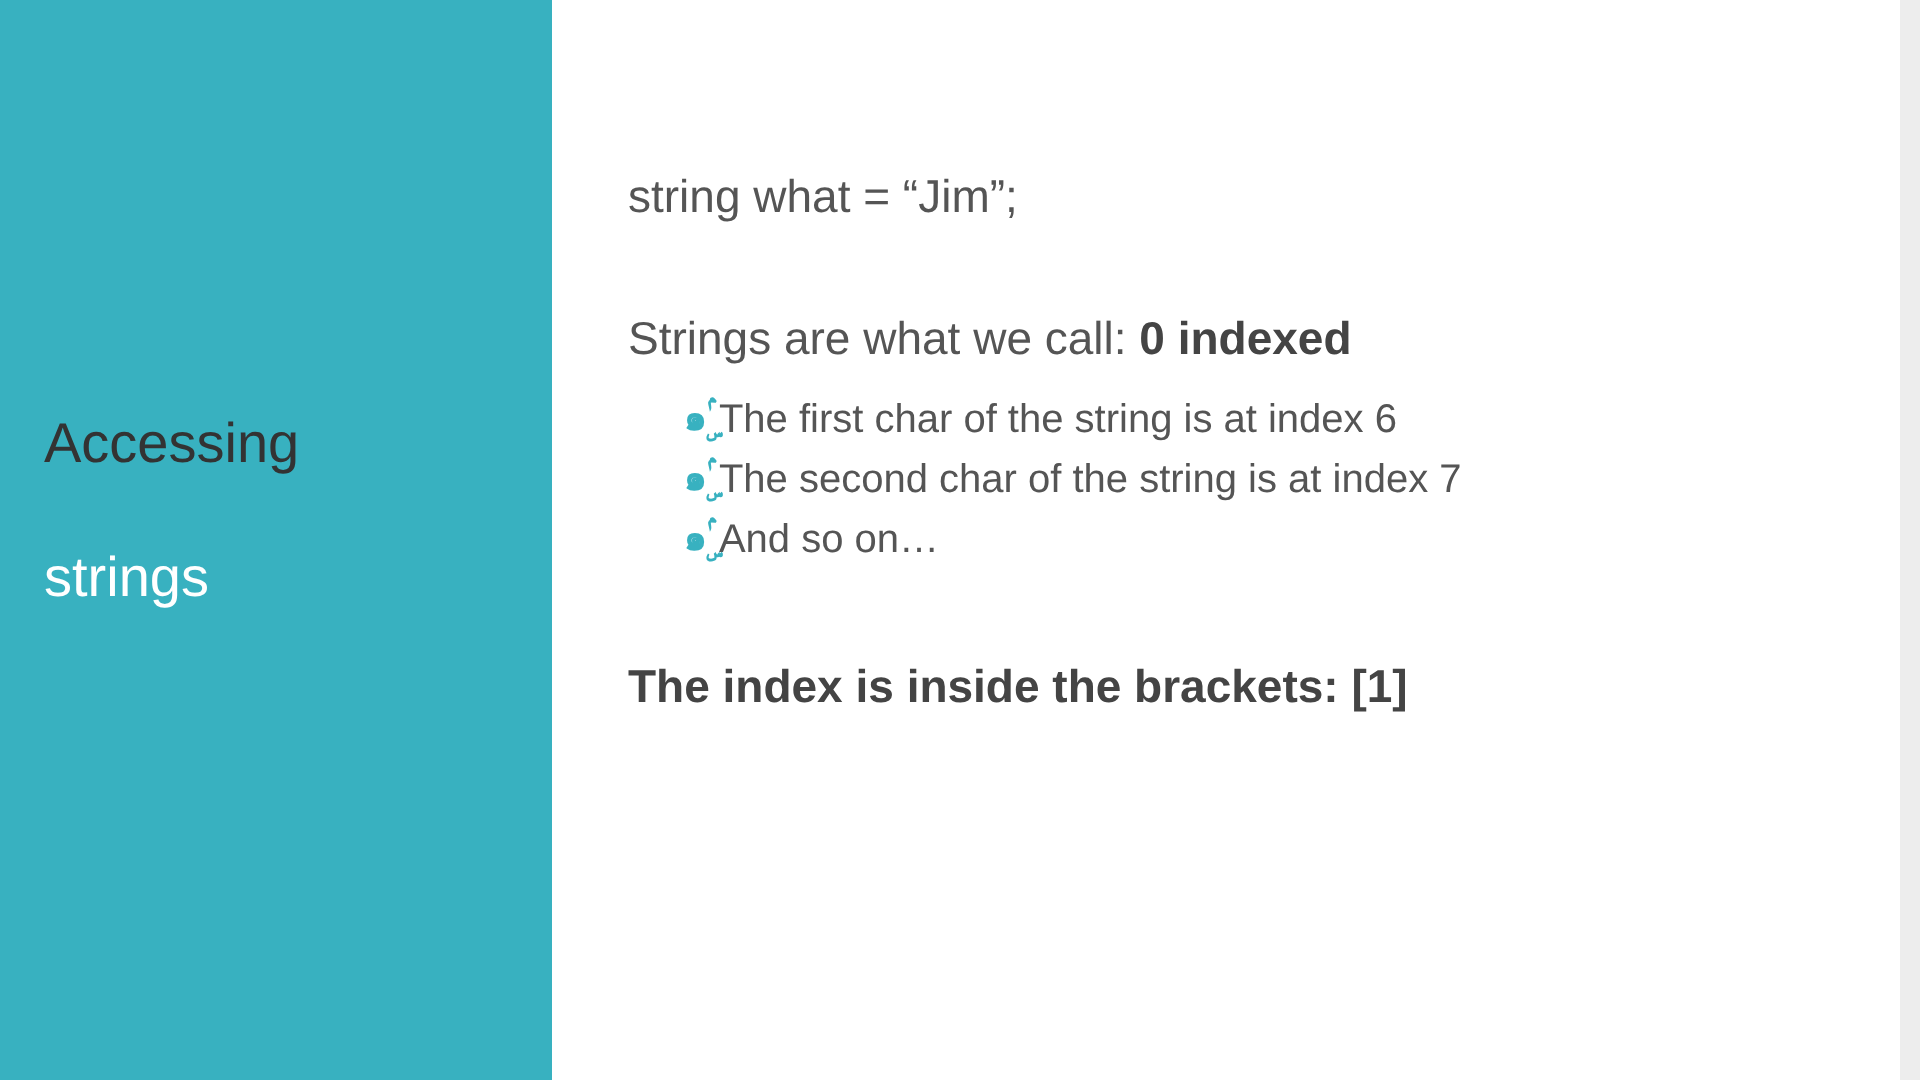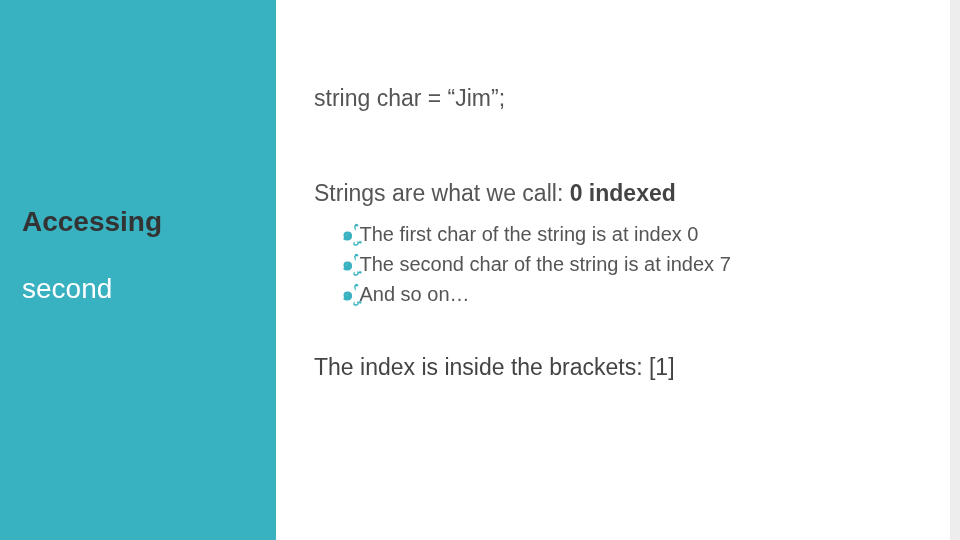--- a/index.html
+++ b/index.html
@@ -1,50 +1,50 @@
 <!DOCTYPE html>
 <html><head>
 <meta charset="utf-8">
 <style>
   * { margin: 0; padding: 0; box-sizing: border-box; }
   html, body { width: 960px; height: 540px; overflow: hidden; font-family: "Segoe UI Light", "Segoe UI", "Helvetica Neue", Arial, sans-serif; background: #fff; }
   .slide { width: 960px; height: 540px; position: relative; background: #ffffff; }
   .sidebar { position: absolute; left: 0; top: 0; width: 276px; height: 540px; background: #38b1c0; }
   .side-title { position: absolute; left: 22px; top: 205px; width: 240px; color: #ffffff; font-size: 28px; line-height: 1.2; font-weight: 300; }
-  .side-title b { font-weight: 700; color: #333333; }
+  .side-title b { font-weight: 400; color: #333333; }
   .right-bar { position: absolute; right: 0; top: 0; width: 10px; height: 540px; background: #ededed; }
   .content { position: absolute; left: 314px; top: 82px; width: 590px; color: #444444; }
   .content p { font-size: 23px; line-height: 1.45; font-weight: 300; margin-bottom: 8px; color: #555; }
   .content .gap { height: 30px; }
-  .content .head { font-size: 23px; font-weight: 300; color: #555; margin-top: 24px; }
+  .content .head { font-size: 23px; font-weight: 300; color: #555; }
   .content .head b { font-weight: 600; color: #444; }
   .content ul { list-style: none; margin-left: 28px; margin-top: 2px; }
   .content li { font-size: 20px; line-height: 1.5; color: #555; font-weight: 300; }
   .content li .bullet { color: #38b1c0; font-weight: 600; margin-right: 6px; font-size: 18px; position: relative; top: -1px; }
-  .content .closing { margin-top: 42px; font-size: 23px; font-weight: 400; color: #444; }
+  .content .closing { margin-top: 42px; font-size: 23px; font-weight: 700; color: #444; }
 </style>
 </head>
 <body>
 
 <div class="slide">
   <div class="sidebar">
     <div class="side-title">
       <b>Accessing</b><br>
       <br>
-      <span>second</span>
+      <span>strings</span>
     </div>
   </div>
   <div class="right-bar"></div>
 
   <div class="content">
-    <p>string char = “Jim”;</p>
+    <p>string what = “Jim”;</p>
     <div class="gap"></div>
     <p class="head">
       <span>Strings are what we call: </span><b>0 indexed</b>
     </p>
     <ul>
-      <li><span class="bullet">๑ۣۢ</span><span>The first char of the string is at index 0</span></li>
+      <li><span class="bullet">๑ۣۢ</span><span>The first char of the string is at index 6</span></li>
       <li><span class="bullet">๑ۣۢ</span><span>The second char of the string is at index 7</span></li>
       <li><span class="bullet">๑ۣۢ</span><span>And so on…</span></li>
     </ul>
     <p class="closing">The index is inside the brackets: [1]</p>
   </div>
 </div>
 
 </body></html>

